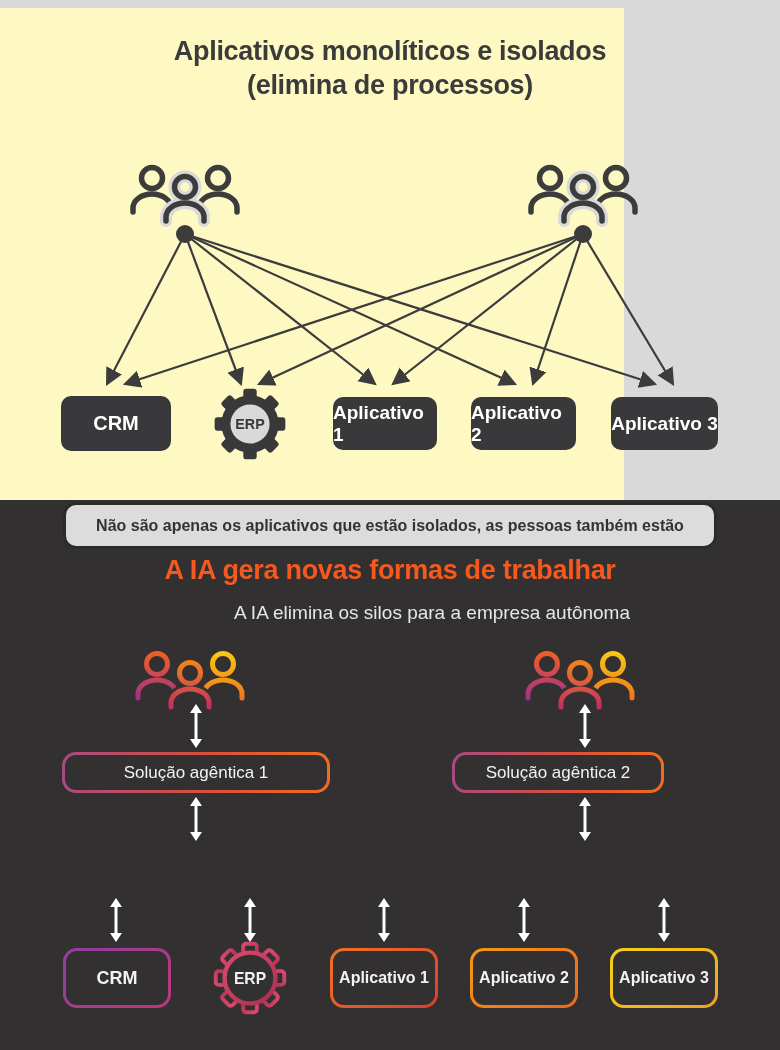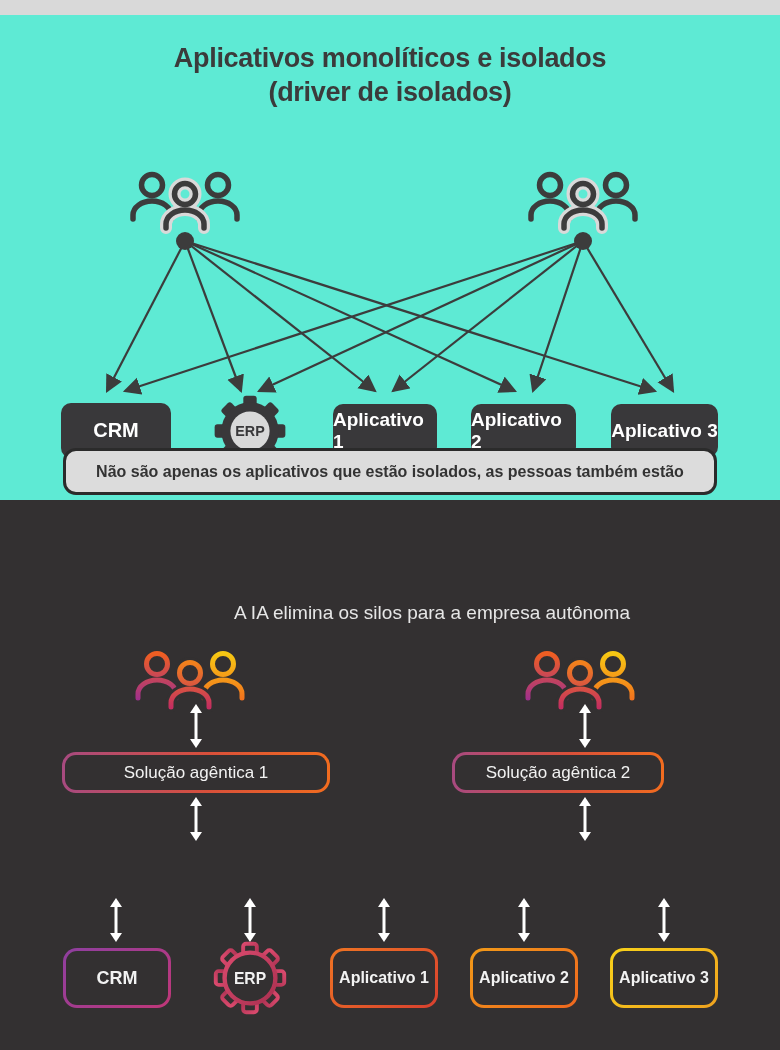--- a/index.html
+++ b/index.html
@@ -1,33 +1,33 @@
 <!DOCTYPE html>
 <html><head>
 <meta charset="utf-8">
 <style>
   html,body{margin:0;padding:0;}
   body{font-family:"Liberation Sans", sans-serif; background:#222;}
   .stage{position:relative;width:780px;height:1050px;margin:0 auto;overflow:hidden;background:#d9d9d9;}
-  .section-top{position:absolute;left:0;top:15px;width:780px;height:500px;background:#5eead4;}
+  .section-top{position:absolute;left:0;top:8px;width:624px;height:500px;background:#fef9c3;}
   .section-bottom{position:absolute;left:0;top:500px;width:780px;height:550px;background:#333031;}
 
   .title-top{position:absolute;left:0;top:26px;width:780px;text-align:center;
     font-weight:bold;font-size:27px;line-height:34px;color:#3b3b3b;letter-spacing:-0.3px;}
   .title-top span{display:block;}
   .subtitle-top{position:absolute;left:0;top:106px;width:780px;text-align:center;
     font-size:19px;color:#57575a;}
 
   .net-svg{position:absolute;left:0;top:148px;}
 
   .dark-box{position:absolute;background:#39383a;border-radius:10px;color:#fff;font-weight:bold;
     display:flex;align-items:center;justify-content:center;}
   .gear-svg{position:absolute;}
 
-  .banner{position:absolute;left:63px;top:448px;width:654px;height:47px;box-sizing:border-box;
+  .banner{position:absolute;left:63px;top:502px;width:654px;height:47px;box-sizing:border-box;
     background:#dcdcdc;border:3px solid #2b2b2b;border-radius:13px;z-index:5;
     display:flex;align-items:center;justify-content:center;
     font-weight:bold;font-size:16px;color:#333;}
 
   .title-bottom{position:absolute;left:0;top:555px;width:780px;text-align:center;
     font-weight:bold;font-size:27px;color:#f5591d;letter-spacing:-0.3px;}
   .subtitle-bottom{position:absolute;left:0;top:602px;width:780px;text-align:center;
     font-size:19px;color:#e6e6e6;padding-left:42px;}
 
   .people-svg{position:absolute;}
@@ -76,21 +76,21 @@
       <polygon points="10,45 4,36 16,36" fill="#fff"></polygon>
     </symbol>
   </defs>
 </svg>
 
 <div class="stage">
 
   <div class="section-top">
     <div class="title-top">
       <span>Aplicativos monolíticos e isolados</span>
-      <span>(driver de isolados)</span>
+      <span>(elimina de processos)</span>
     </div>
 
     <svg class="net-svg" width="780" height="320" viewBox="0 0 780 320">
 
       <g stroke="#3c3c3c" stroke-width="5.5" fill="none" stroke-linecap="round" stroke-linejoin="round">
         <circle cx="152" cy="22" r="10.5"></circle>
         <circle cx="218" cy="22" r="10.5"></circle>
         <path d="M133,56 v-4 a19,14 0 0 1 38,0 v4"></path>
         <path d="M199,56 v-4 a19,14 0 0 1 38,0 v4"></path>
         <g stroke="#d9d9d9" stroke-width="12">
@@ -160,20 +160,21 @@
       <span>Aplicativo 3</span>
     </div>
   </div>
 
   <div class="banner">
     <span>Não são apenas os aplicativos que estão isolados, as pessoas também estão</span>
   </div>
 
   <div class="section-bottom"></div>
 
+  <div class="title-bottom">A IA gera novas formas de trabalhar</div>
   <div class="subtitle-bottom">A IA elimina os silos para a empresa autônoma</div>
 
   <svg class="people-svg" style="left:125px;top:650px;" width="130" height="62" viewBox="0 0 130 62">
     <g fill="none" stroke-width="5" stroke-linecap="round" stroke-linejoin="round">
       <g stroke="url(#gp-left)">
         <circle cx="32" cy="14" r="10.5"></circle>
         <path d="M13,48 v-4 a19,14 0 0 1 38,0 v4"></path>
       </g>
       <g stroke="url(#gp-right)">
         <circle cx="98" cy="14" r="10.5"></circle>

